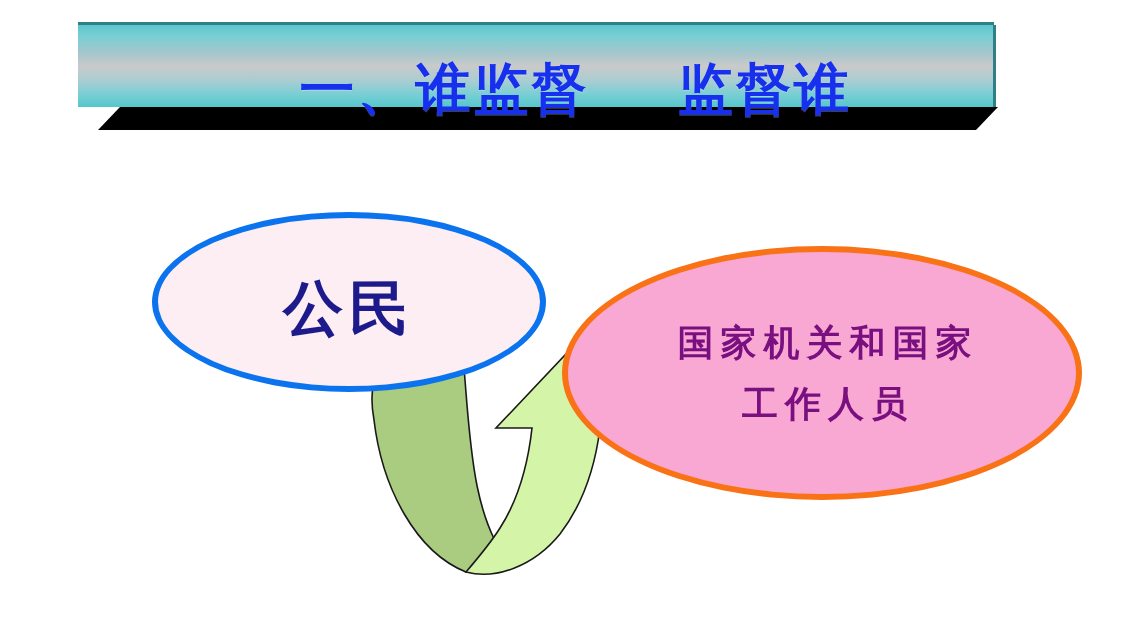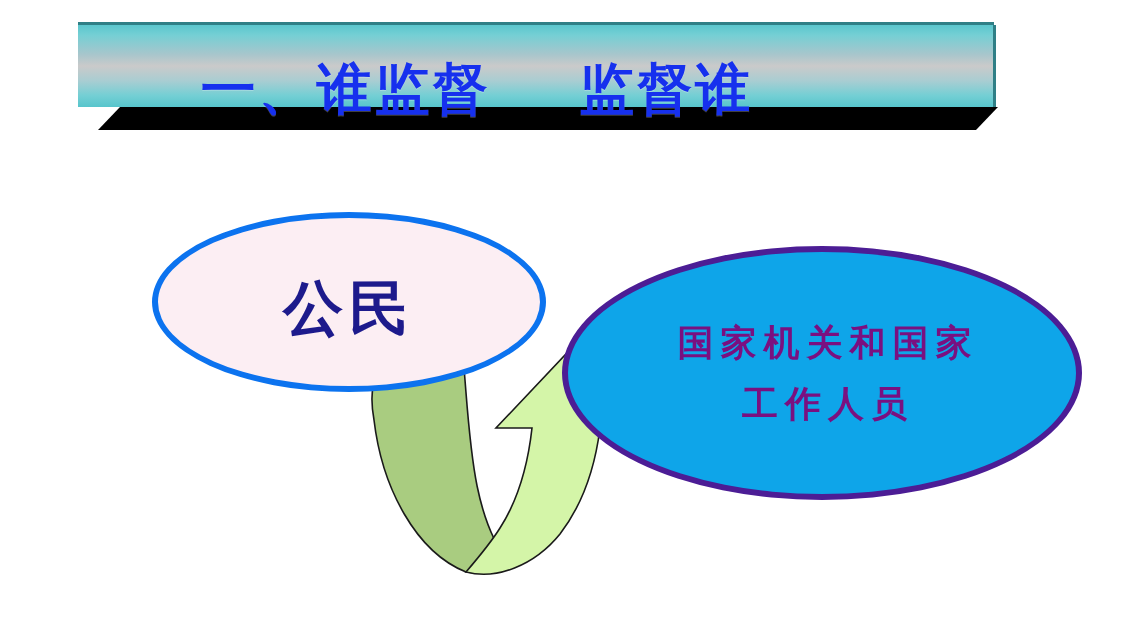--- a/index.html
+++ b/index.html
@@ -71,21 +71,21 @@
     background: #2f7f86;
   }
   .banner-title {
     position: absolute;
     left: 0px;
     top: 3px;
     width: 774px;
     height: 82px;
     display: flex;
     align-items: flex-end;
-    justify-content: center;
+    justify-content: flex-end;
     padding-left: 24px;
     box-sizing: border-box;
     color: #1630ee;
     font-family: "DejaVu Serif", "Liberation Serif", serif;
     font-weight: bold;
     font-size: 55px;
     line-height: 1.0;
     letter-spacing: 3px;
     white-space: pre;
     text-shadow: 0 1px 0 rgba(255,255,255,0.25);
@@ -121,22 +121,22 @@
     letter-spacing: 6px;
     line-height: 1;
     transform: translateY(6px);
     white-space: pre;
   }
   #organs-ellipse {
     left: 562px;
     top: 246px;
     width: 520px;
     height: 254px;
-    background: #0ea5e9;
-    border: 6px solid #4c1d95;
+    background: #f9a8d4;
+    border: 6px solid #f97316;
     z-index: 4;
   }
   #organs-label {
     color: #7a1080;
     font-family: "DejaVu Serif", "Liberation Serif", serif;
     font-weight: bold;
     font-size: 36px;
     letter-spacing: 7px;
     line-height: 1.7;
     white-space: pre-line;

